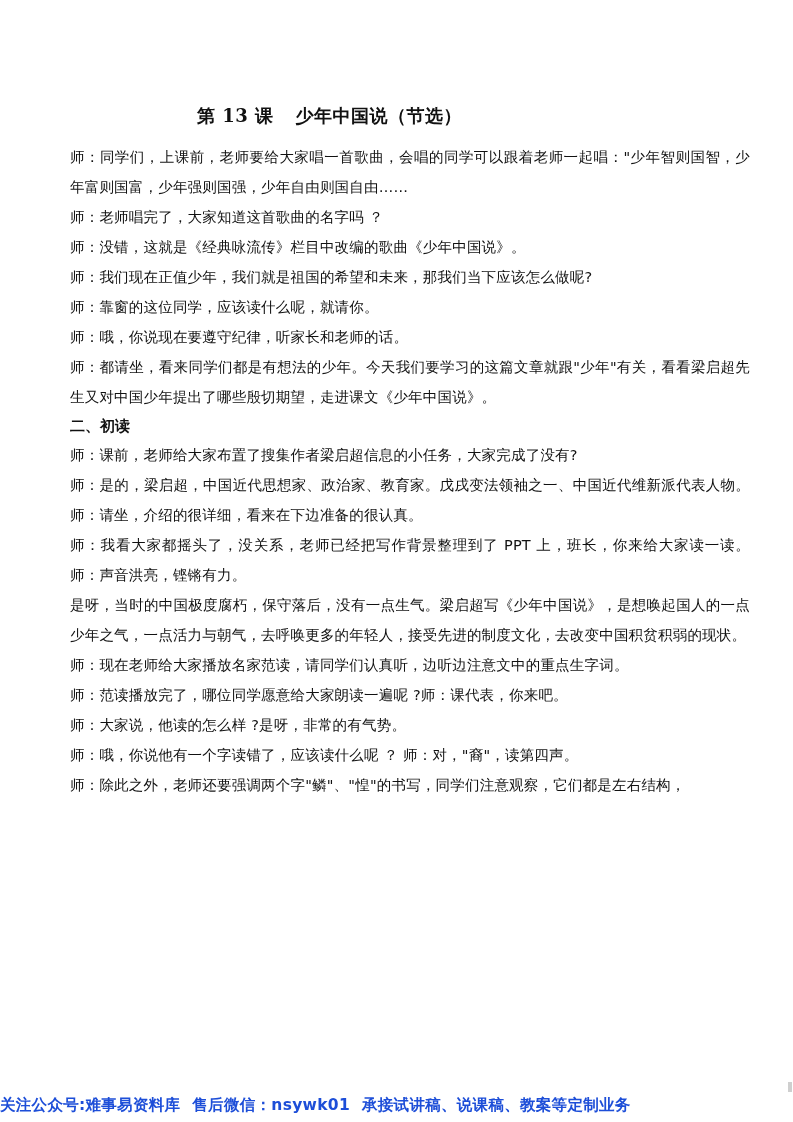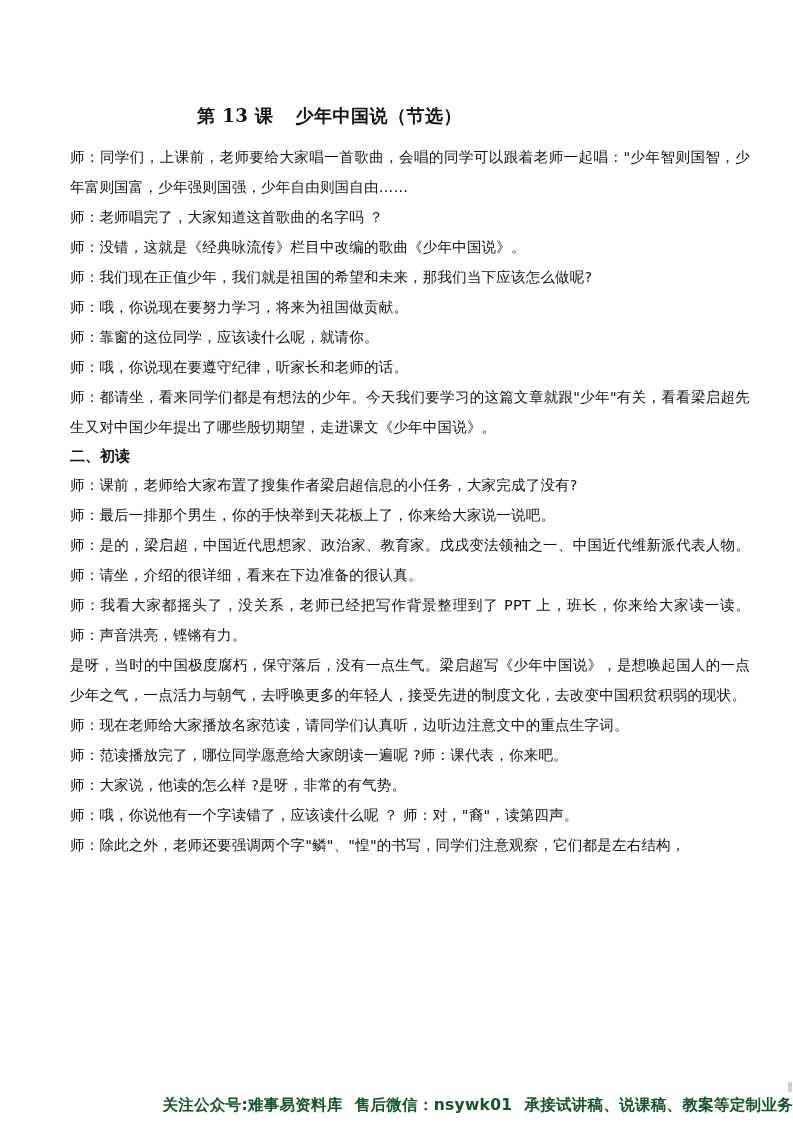--- a/index.html
+++ b/index.html
@@ -57,26 +57,26 @@
       margin: 0;
       text-align: justify;
       letter-spacing: 0.2px;
       word-break: break-all;
     }
     .footer {
       position: absolute;
       left: 0;
       top: 1094px;
       width: 793px;
-      text-align: right;
+      text-align: left;
       font-family: "DejaVu Sans", "Liberation Sans", sans-serif;
       font-weight: bold;
       font-size: 15.5px;
       line-height: 22px;
-      color: #14532d;
+      color: #1d4ed8;
       white-space: nowrap;
       letter-spacing: 0.3px;
     }
     .footer span { margin-right: 12px; }
     .footer span:last-child { margin-right: 0; }
     .edge-mark {
       position: absolute;
       right: 1px;
       top: 1082px;
       width: 4px;
@@ -93,30 +93,28 @@
     <span>第 13 课</span><span class="gap"></span><span>少年中国说（节选）</span>
   </div>
 
   <div class="content">
 
     <div>
       <p class="para">师：同学们，上课前，老师要给大家唱一首歌曲，会唱的同学可以跟着老师一起唱："少年智则国智，少年富则国富，少年强则国强，少年自由则国自由……</p>
       <p class="para">师：老师唱完了，大家知道这首歌曲的名字吗 ？</p>
       <p class="para">师：没错，这就是《经典咏流传》栏目中改编的歌曲《少年中国说》。</p>
       <p class="para">师：我们现在正值少年，我们就是祖国的希望和未来，那我们当下应该怎么做呢?</p>
-      <p class="para">师：哦，你说现在要努力学习，将来为祖国做贡献。</p>
       <p class="para">师：靠窗的这位同学，应该读什么呢，就请你。</p>
       <p class="para">师：哦，你说现在要遵守纪律，听家长和老师的话。</p>
       <p class="para">师：都请坐，看来同学们都是有想法的少年。今天我们要学习的这篇文章就跟"少年"有关，看看梁启超先生又对中国少年提出了哪些殷切期望，走进课文《少年中国说》。</p>
     </div>
 
     <div>
       <p class="heading">二、初读</p>
       <p class="para">师：课前，老师给大家布置了搜集作者梁启超信息的小任务，大家完成了没有?</p>
-      <p class="para">师：最后一排那个男生，你的手快举到天花板上了，你来给大家说一说吧。</p>
       <p class="para">师：是的，梁启超，中国近代思想家、政治家、教育家。戊戌变法领袖之一、中国近代维新派代表人物。 师：请坐，介绍的很详细，看来在下边准备的很认真。</p>
       <p class="para">师：我看大家都摇头了，没关系，老师已经把写作背景整理到了 PPT 上，班长，你来给大家读一读。师：声音洪亮，铿锵有力。</p>
       <p class="para">是呀，当时的中国极度腐朽，保守落后，没有一点生气。梁启超写《少年中国说》，是想唤起国人的一点少年之气，一点活力与朝气，去呼唤更多的年轻人，接受先进的制度文化，去改变中国积贫积弱的现状。</p>
       <p class="para">师：现在老师给大家播放名家范读，请同学们认真听，边听边注意文中的重点生字词。</p>
       <p class="para">师：范读播放完了，哪位同学愿意给大家朗读一遍呢 ?师：课代表，你来吧。</p>
       <p class="para">师：大家说，他读的怎么样 ?是呀，非常的有气势。</p>
       <p class="para">师：哦，你说他有一个字读错了，应该读什么呢 ？ 师：对，"裔"，读第四声。</p>
       <p class="para">师：除此之外，老师还要强调两个字"鳞"、"惶"的书写，同学们注意观察，它们都是左右结构，</p>
     </div>
 

